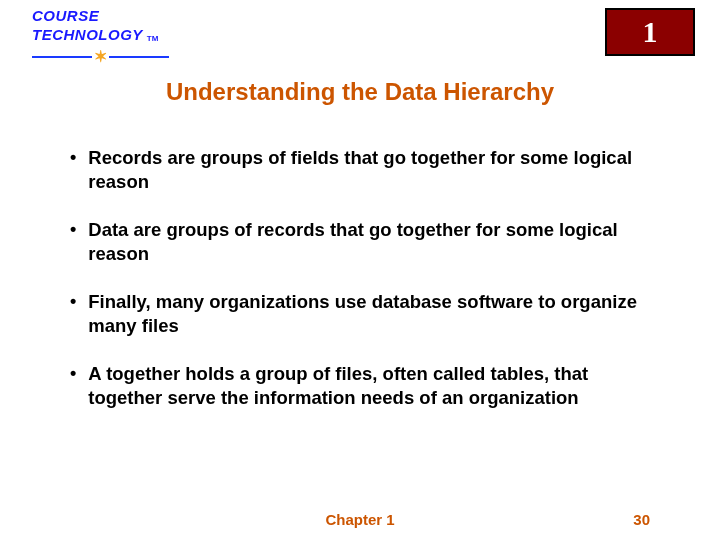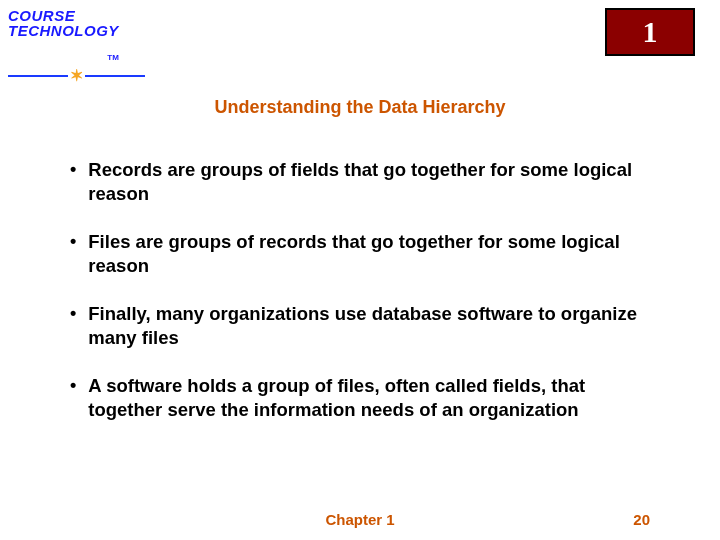--- a/index.html
+++ b/index.html
@@ -8,41 +8,40 @@
     height: 540px;
     background: #ffffff;
     font-family: Arial, Helvetica, sans-serif;
     position: relative;
     overflow: hidden;
   }
   .header {
     display: flex;
     justify-content: space-between;
     align-items: flex-start;
-    padding: 8px 15px 0 8px;
+    padding: 8px 15px 0 32px;
   }
   .logo-block {
     display: flex;
     flex-direction: column;
     align-items: flex-start;
     font-weight: bold;
   }
   .logo-top {
     color: #1a1aff;
     font-size: 15px;
     letter-spacing: 0.5px;
     font-style: italic;
     font-weight: 900;
     line-height: 1;
   }
   .logo-mid-row {
     display: flex;
     align-items: center;
     gap: 4px;
-    flex-direction: column;
   }
   .logo-mid {
     color: #1a1aff;
     font-size: 15px;
     letter-spacing: 0.5px;
     font-style: italic;
     font-weight: 900;
     line-height: 1;
   }
   .star-line {
@@ -85,21 +84,21 @@
     justify-content: center;
     color: #fff;
     font-size: 30px;
     font-weight: bold;
     font-family: "Times New Roman", serif;
     margin-right: 10px;
   }
   .title {
     text-align: center;
     color: #cc5500;
-    font-size: 18px;
+    font-size: 24px;
     font-weight: bold;
     margin-top: 10px;
   }
   .content {
     padding: 40px 70px 0 70px;
   }
   .bullet-item {
     display: flex;
     align-items: flex-start;
     margin-bottom: 24px;
@@ -157,28 +156,28 @@
 
 <div class="title">Understanding the Data Hierarchy</div>
 
 <div class="content">
   <div class="bullet-item">
     <span class="bullet-dot">•</span>
     <span><span></span><span class="underline">Records</span><span> are groups of fields that go together for some logical reason</span></span>
   </div>
   <div class="bullet-item">
     <span class="bullet-dot">•</span>
-    <span><span></span><span class="underline">Files</span><span> are groups of records that go together for some logical reason</span></span>
+    <span><span></span><span class="underline">Data</span><span> are groups of records that go together for some logical reason</span></span>
   </div>
   <div class="bullet-item">
     <span class="bullet-dot">•</span>
     <span><span>Finally, many organizations use database software to organize many files</span></span>
   </div>
   <div class="bullet-item">
     <span class="bullet-dot">•</span>
-    <span><span>A </span><span class="underline">software</span><span> holds a group of files, often called </span><span class="underline">fields</span><span>, that together serve the information needs of an organization</span></span>
+    <span><span>A </span><span class="underline">together</span><span> holds a group of files, often called </span><span class="underline">tables</span><span>, that together serve the information needs of an organization</span></span>
   </div>
 </div>
 
 <div class="footer">
   <span class="footer-chapter">Chapter 1</span>
-  <span class="footer-page">20</span>
+  <span class="footer-page">30</span>
 </div>
 
 </body></html>

